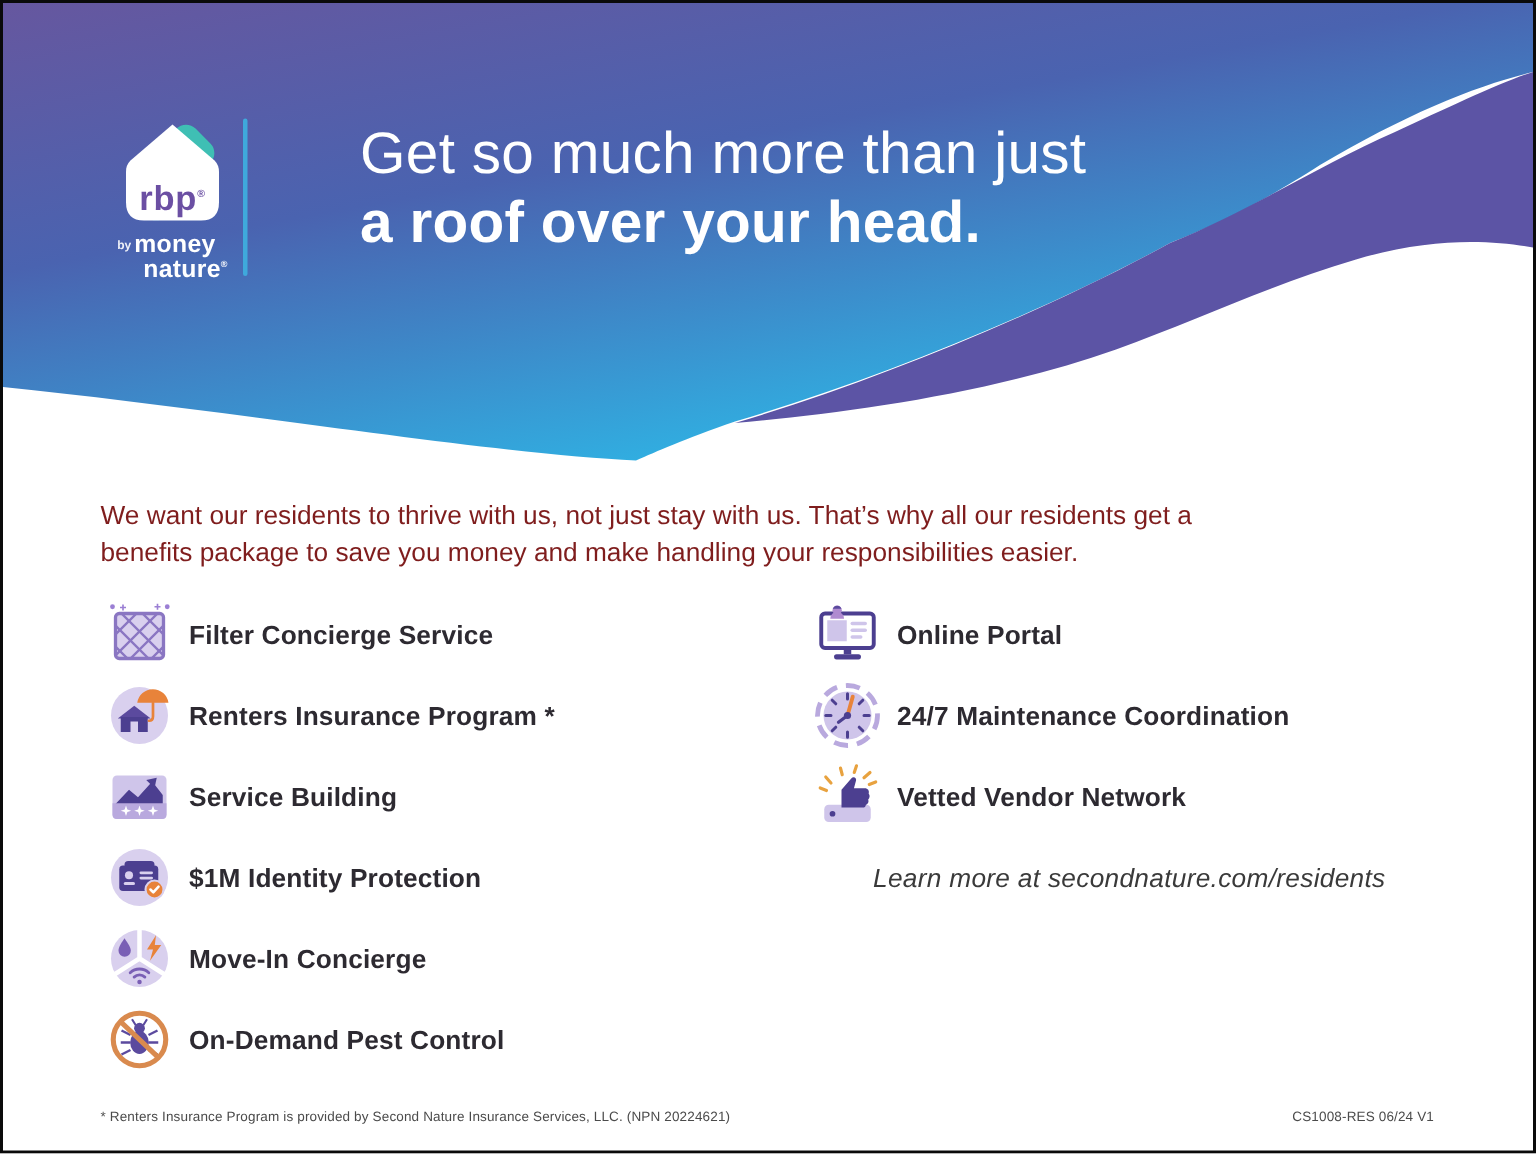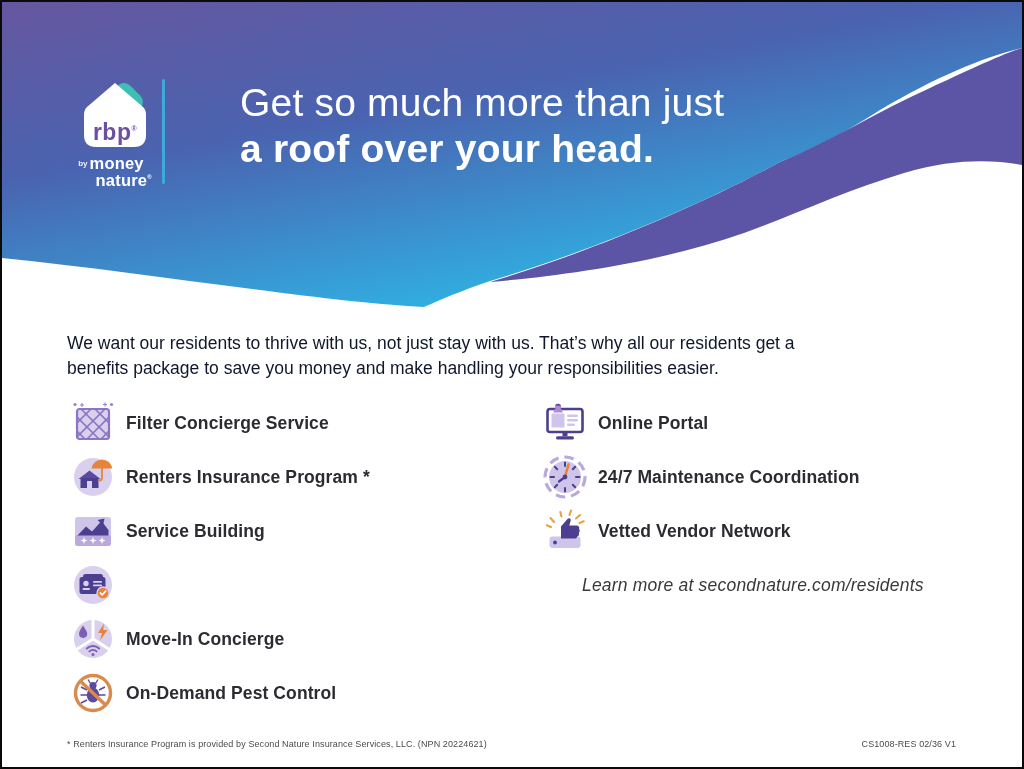--- a/index.html
+++ b/index.html
@@ -26,21 +26,21 @@
   .brand-lines { display:flex; flex-direction:column; line-height:14px; font-size:16.5px; font-weight:bold; letter-spacing:0.2px; text-align:left; }
   .brand-lines .l2 { margin-left:6px; }
   .brand-reg { font-size:6px; vertical-align:super; }
 
   .divider { position:absolute; left:160px; top:77px; width:3px; height:105px; background:#3FA9DC; border-radius:2px; }
 
   .headline { position:absolute; left:190px; top:78px; color:#ffffff;margin-left:48px; }
   .headline .h1a { font-size:39px; font-weight:500; line-height:46px; letter-spacing:0.2px; }
   .headline .h1b { font-size:39px; font-weight:700; line-height:46px; letter-spacing:0.2px; }
 
-  .intro { position:absolute; left:65px; top:329px; width:880px; color:#0f172a; font-size:17.5px; line-height:25px; }
+  .intro { position:absolute; left:65px; top:329px; width:880px; color:#7f1d1d; font-size:17.5px; line-height:25px; }
   .intro span { display:block; }
 
   .benefit-list { position:absolute; display:flex; flex-direction:column; gap:8px; }
   .benefit-list.left  { left:68px;  top:398px; }
   .benefit-list.right { left:540px; top:398px; }
   .benefit-row { display:flex; align-items:center; gap:10px; height:46px; }
   .benefit-row svg { width:46px; height:46px; flex:0 0 46px; }
   .benefit-label { font-size:17.5px; font-weight:bold; color:#2d2a31; letter-spacing:0.1px; }
   .learn-more { font-size:17.5px; font-style:italic; color:#3a3a3a; letter-spacing:0.2px;margin-left:40px; }
 
@@ -159,20 +159,21 @@
         <circle cx="23" cy="23" r="19" fill="#D9D0EE"></circle>
         <rect x="13" y="12" width="20" height="5" rx="2.5" fill="#4C3F90"></rect>
         <rect x="9.5" y="15" width="26" height="17" rx="2.5" fill="#4C3F90"></rect>
         <circle cx="16" cy="21.5" r="2.7" fill="#D9D0EE"></circle>
         <rect x="12.5" y="26" width="7.5" height="2" rx="1" fill="#D9D0EE"></rect>
         <rect x="23" y="19" width="9" height="1.8" rx="0.9" fill="#D9D0EE"></rect>
         <rect x="23" y="22.5" width="9" height="1.8" rx="0.9" fill="#D9D0EE"></rect>
         <circle cx="33" cy="31" r="6" fill="#E8833A" stroke="#D9D0EE" stroke-width="1.4"></circle>
         <path d="M30.3,31 l1.9,1.9 l3.5,-3.8" stroke="#ffffff" stroke-width="1.7" fill="none" stroke-linecap="round" stroke-linejoin="round"></path>
       </svg>
+      <span class="benefit-label">$1M Identity Protection</span>
     </div>
 
     <div class="benefit-row">
       <svg viewBox="0 0 46 46">
         <circle cx="23" cy="23" r="19" fill="#D9D0EE"></circle>
         <g stroke="#ffffff" stroke-width="3">
           <path d="M23,23 L23,3.5 M23,23 L6.5,33.5 M23,23 L39.5,33.5"></path>
         </g>
         <path d="M13,9.5 C10.3,13.5 9,15.8 9,17.8 a4.1,4.1 0 0 0 8.2,0 C17.2,15.8 15.7,13.5 13,9.5 Z" fill="#7A5FB5"></path>
         <polygon points="34,7.5 28,17 32,17 30,24.5 37.5,14 33.2,14" fill="#E8833A"></polygon>
@@ -244,15 +245,15 @@
       <span class="benefit-label">Vetted Vendor Network</span>
     </div>
 
     <div class="benefit-row">
       <span class="learn-more">Learn more at secondnature.com/residents</span>
     </div>
 
   </div>
 
   <div class="footnote left">* Renters Insurance Program is provided by Second Nature Insurance Services, LLC. (NPN 20224621)</div>
-  <div class="footnote right">CS1008-RES 02/36 V1</div>
+  <div class="footnote right">CS1008-RES 06/24 V1</div>
 
 </div>
 
 </body></html>

